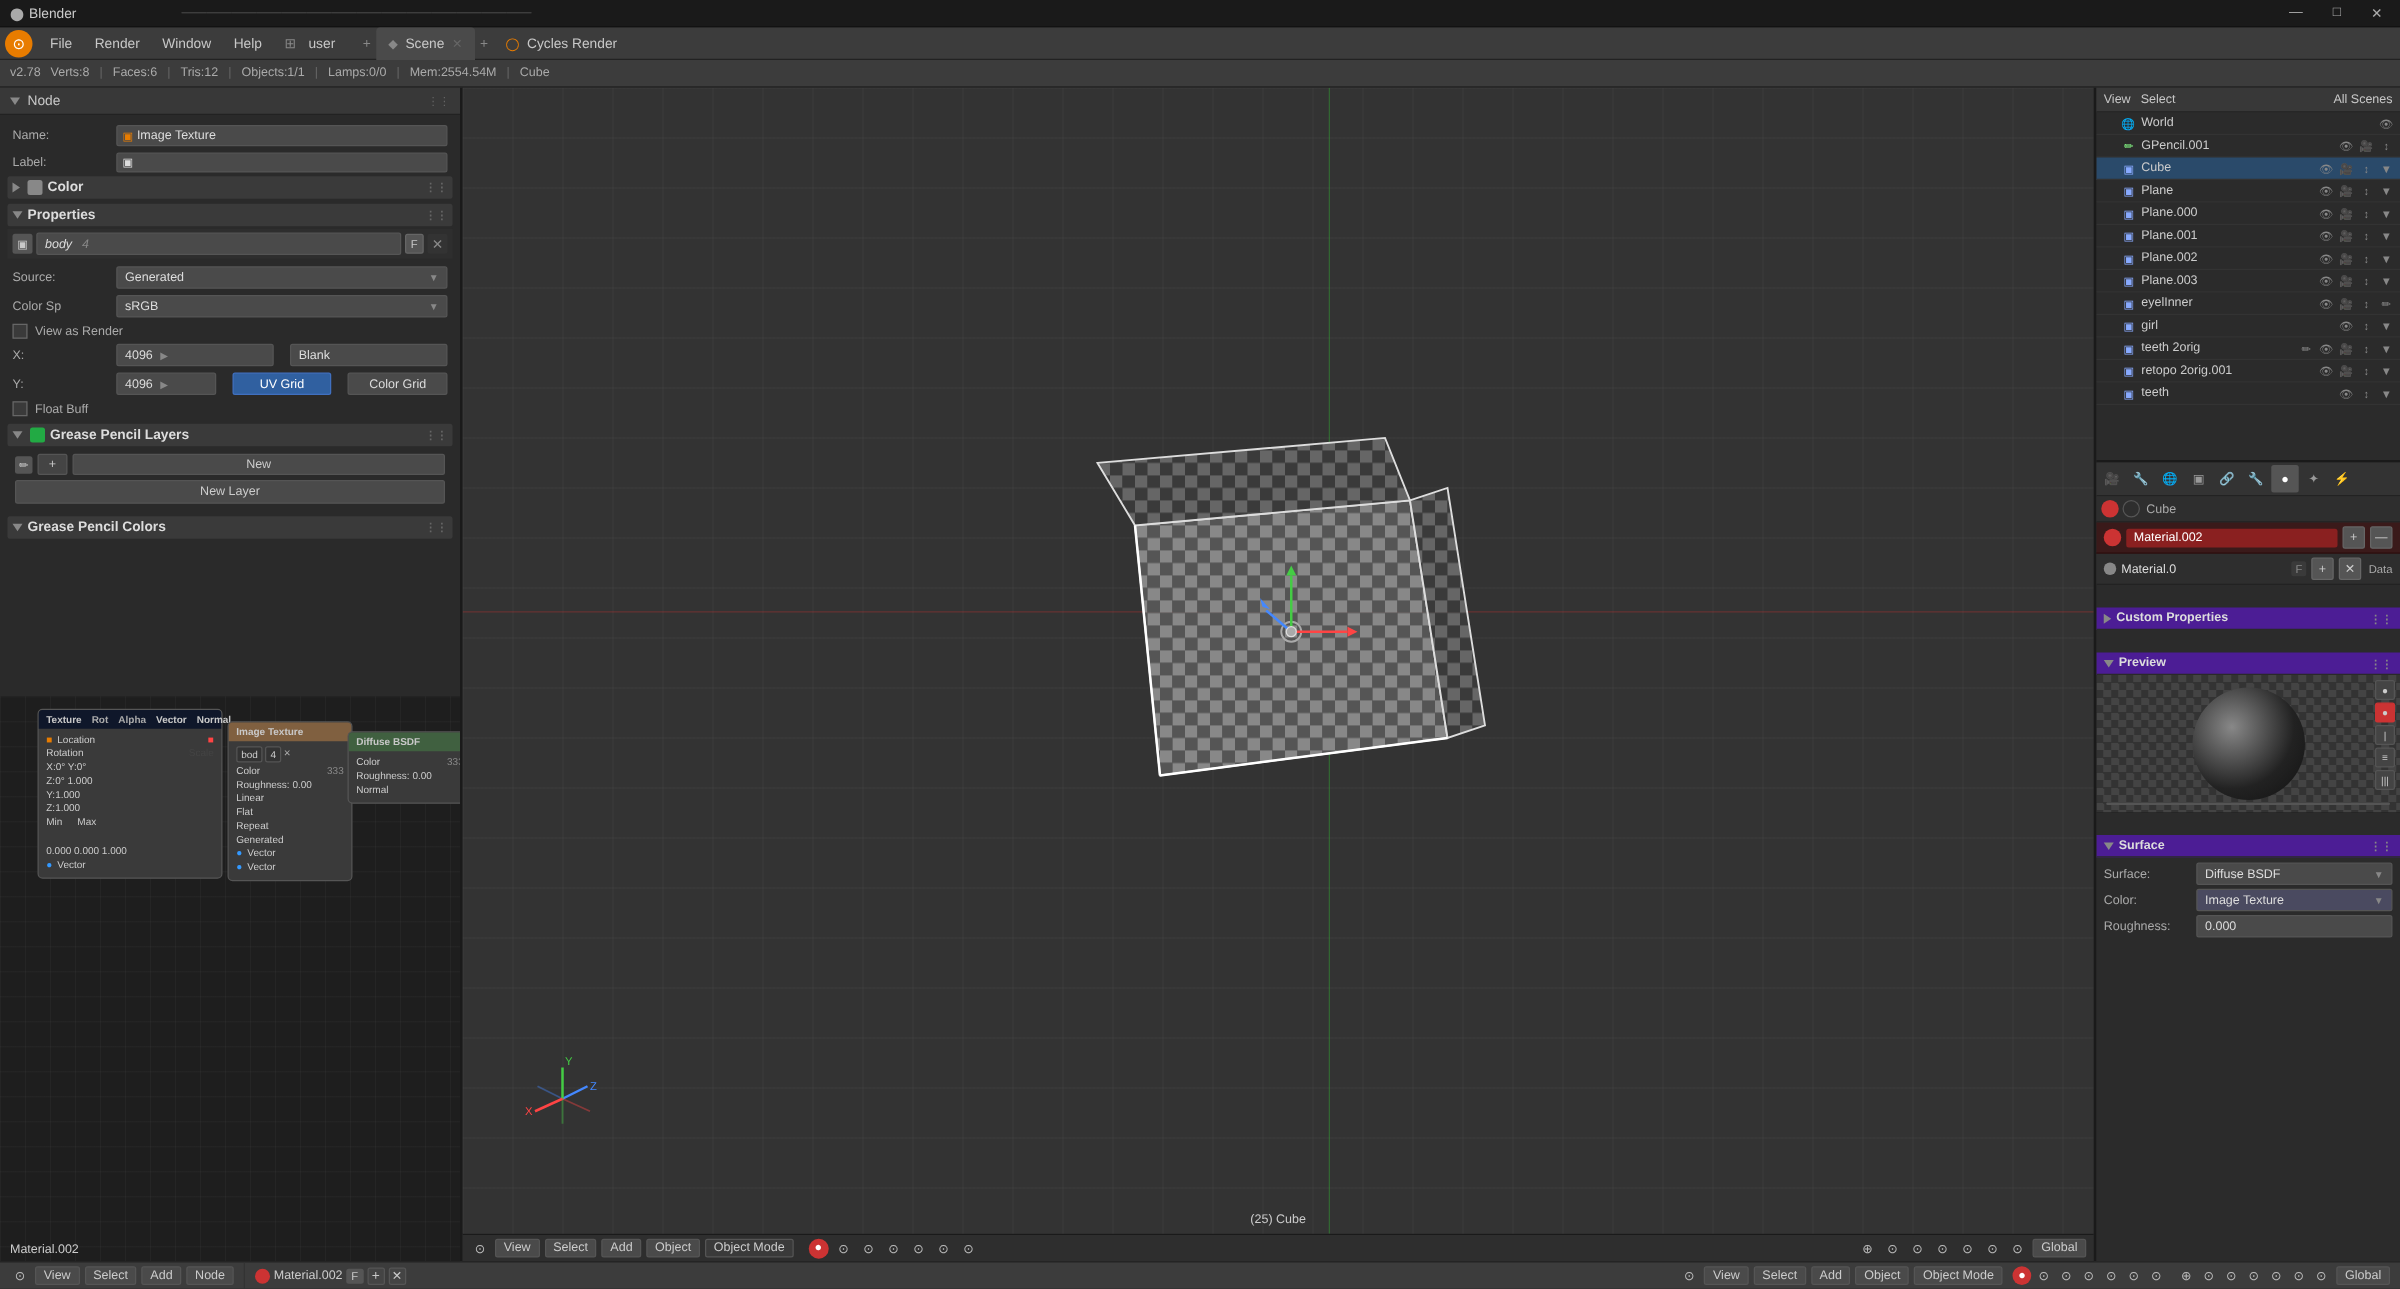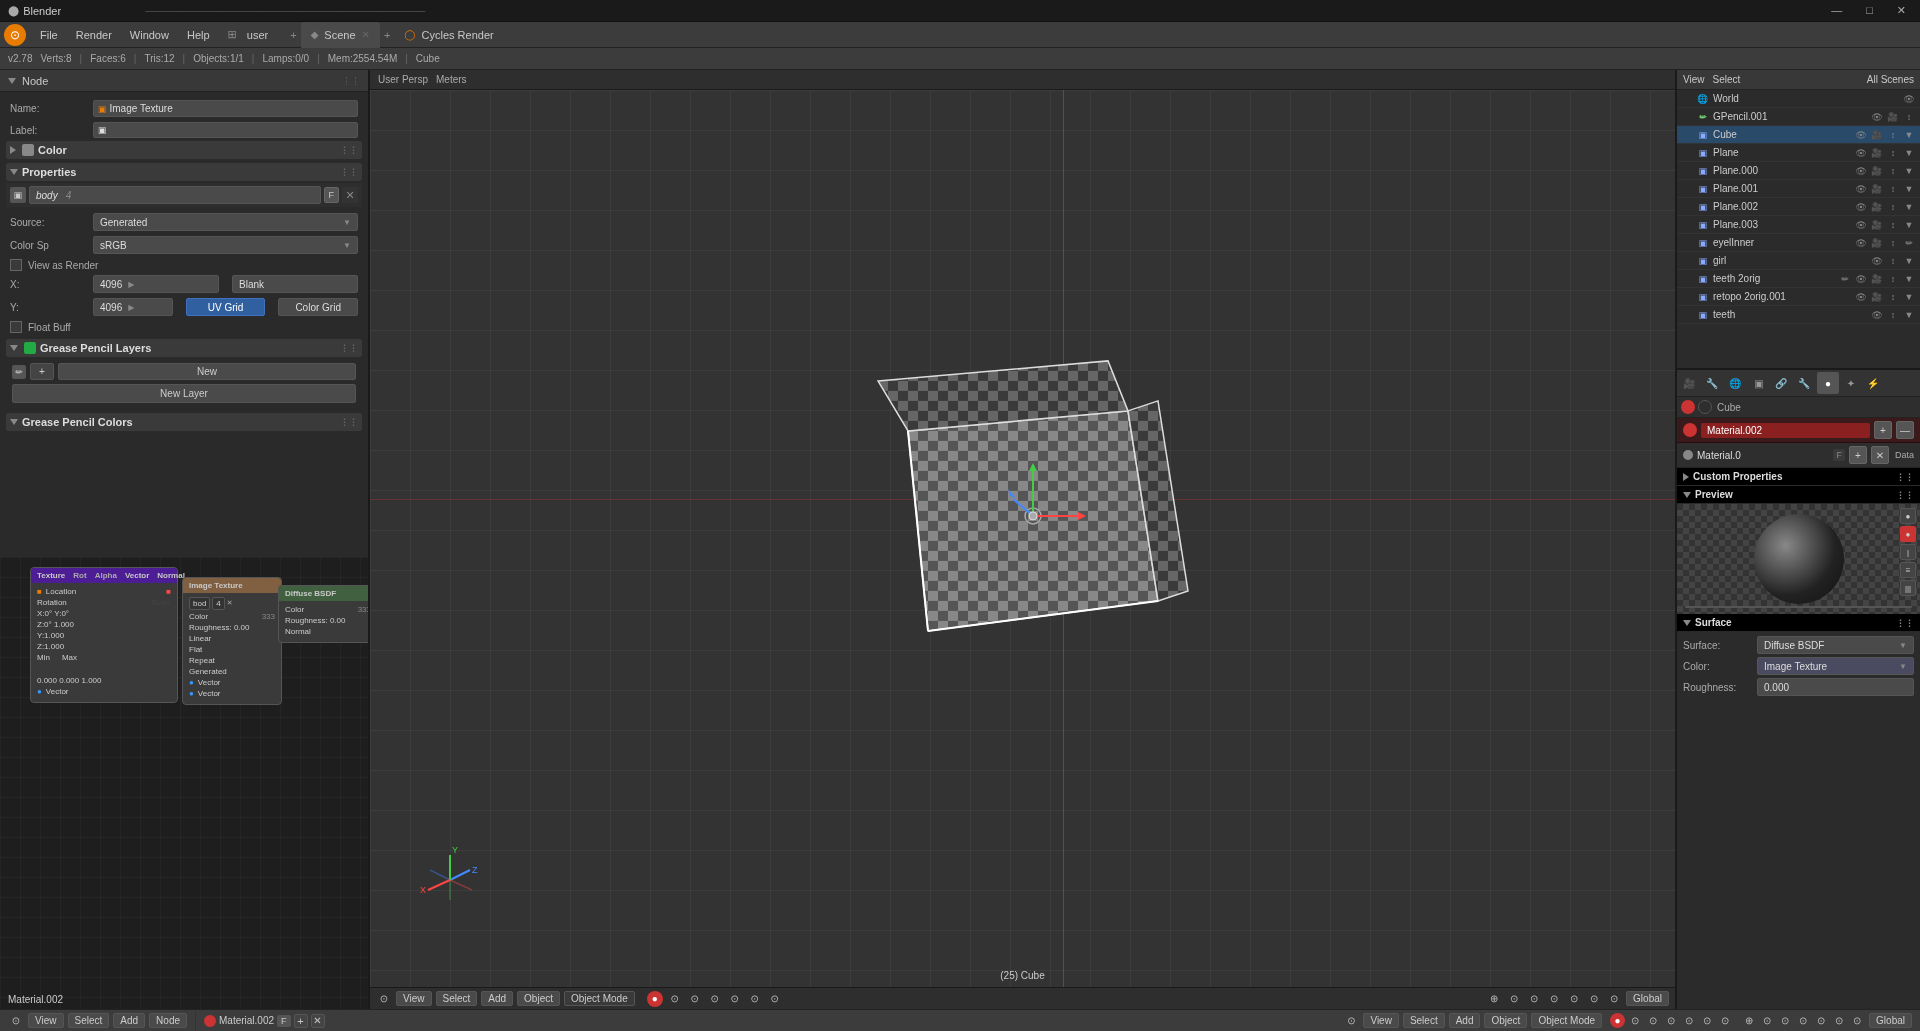--- a/index.html
+++ b/index.html
@@ -314,27 +314,28 @@
     .props-panel {
       flex: 1;
       overflow-y: auto;
       display: flex;
       flex-direction: column;
     }
     .props-section-header {
       display: flex;
       align-items: center;
       padding: 3px 6px;
-      background: #000000;
+      background: #4c1d95;
       border-bottom: 1px solid #2a2a2a;
       cursor: pointer;
       gap: 4px;
       font-size: 10px;
       color: #ddd;
       font-weight: bold;
+      margin-top: 18px;
     }
     .props-section-header .more-btn {
       margin-left: auto;
       font-size: 9px;
       color: #888;
     }
     .props-content { padding: 4px 6px; }
     .props-row {
       display: flex;
       align-items: center;
@@ -777,21 +778,21 @@
           <span>Grease Pencil Colors</span>
           <span style="margin-left:auto;font-size:9px;color:#666;">⋮⋮</span>
         </div>
       </div>
     </div>
 
     <div class="node-canvas" style="height:180px;flex-shrink:0;">
       <div class="node-canvas-bg"></div>
 
       <div class="node-box" style="left:30px;top:10px;width:148px;">
-        <div class="node-header" style="background:#4c1d95;">
+        <div class="node-header" style="background:#0f172a;">
           <span style="font-size:8px;">Texture</span>
           <span style="font-size:8px;margin-left:4px;color:#aaa;">Rot</span>
           <span style="font-size:8px;margin-left:4px;color:#aaa;">Alpha</span>
           <span style="font-size:8px;margin-left:4px;">Vector</span>
           <span style="font-size:8px;margin-left:4px;">Normal</span>
         </div>
         <div class="node-body">
           <div class="node-row">
               <span style="font-size:8px;color:#e87c00;">■</span>
               <span style="font-size:8px;">Location</span>
@@ -883,24 +884,20 @@
               <span style="font-size:8px;">Normal</span>
             </div>
         </div>
       </div>
 
       <div style="position:absolute;bottom:4px;left:8px;font-size:10px;color:#ccc;">Material.002</div>
     </div>
   </div>
 
   <div class="viewport-3d">
-    <div class="viewport-header">
-      <span>User Persp</span>
-      <span>Meters</span>
-    </div>
 
     <div class="viewport-canvas">
       <div class="viewport-grid"></div>
 
       <div style="position:absolute;top:50%;left:0;right:0;height:1px;background:rgba(180,50,50,0.4);transform:translateY(-40px);"></div>
 
       <div style="position:absolute;top:0;bottom:0;left:50%;width:1px;background:rgba(50,180,50,0.4);transform:translateX(40px);"></div>
 
       <div class="cube-container">
         <svg width="350" height="340" viewBox="0 0 350 340">

